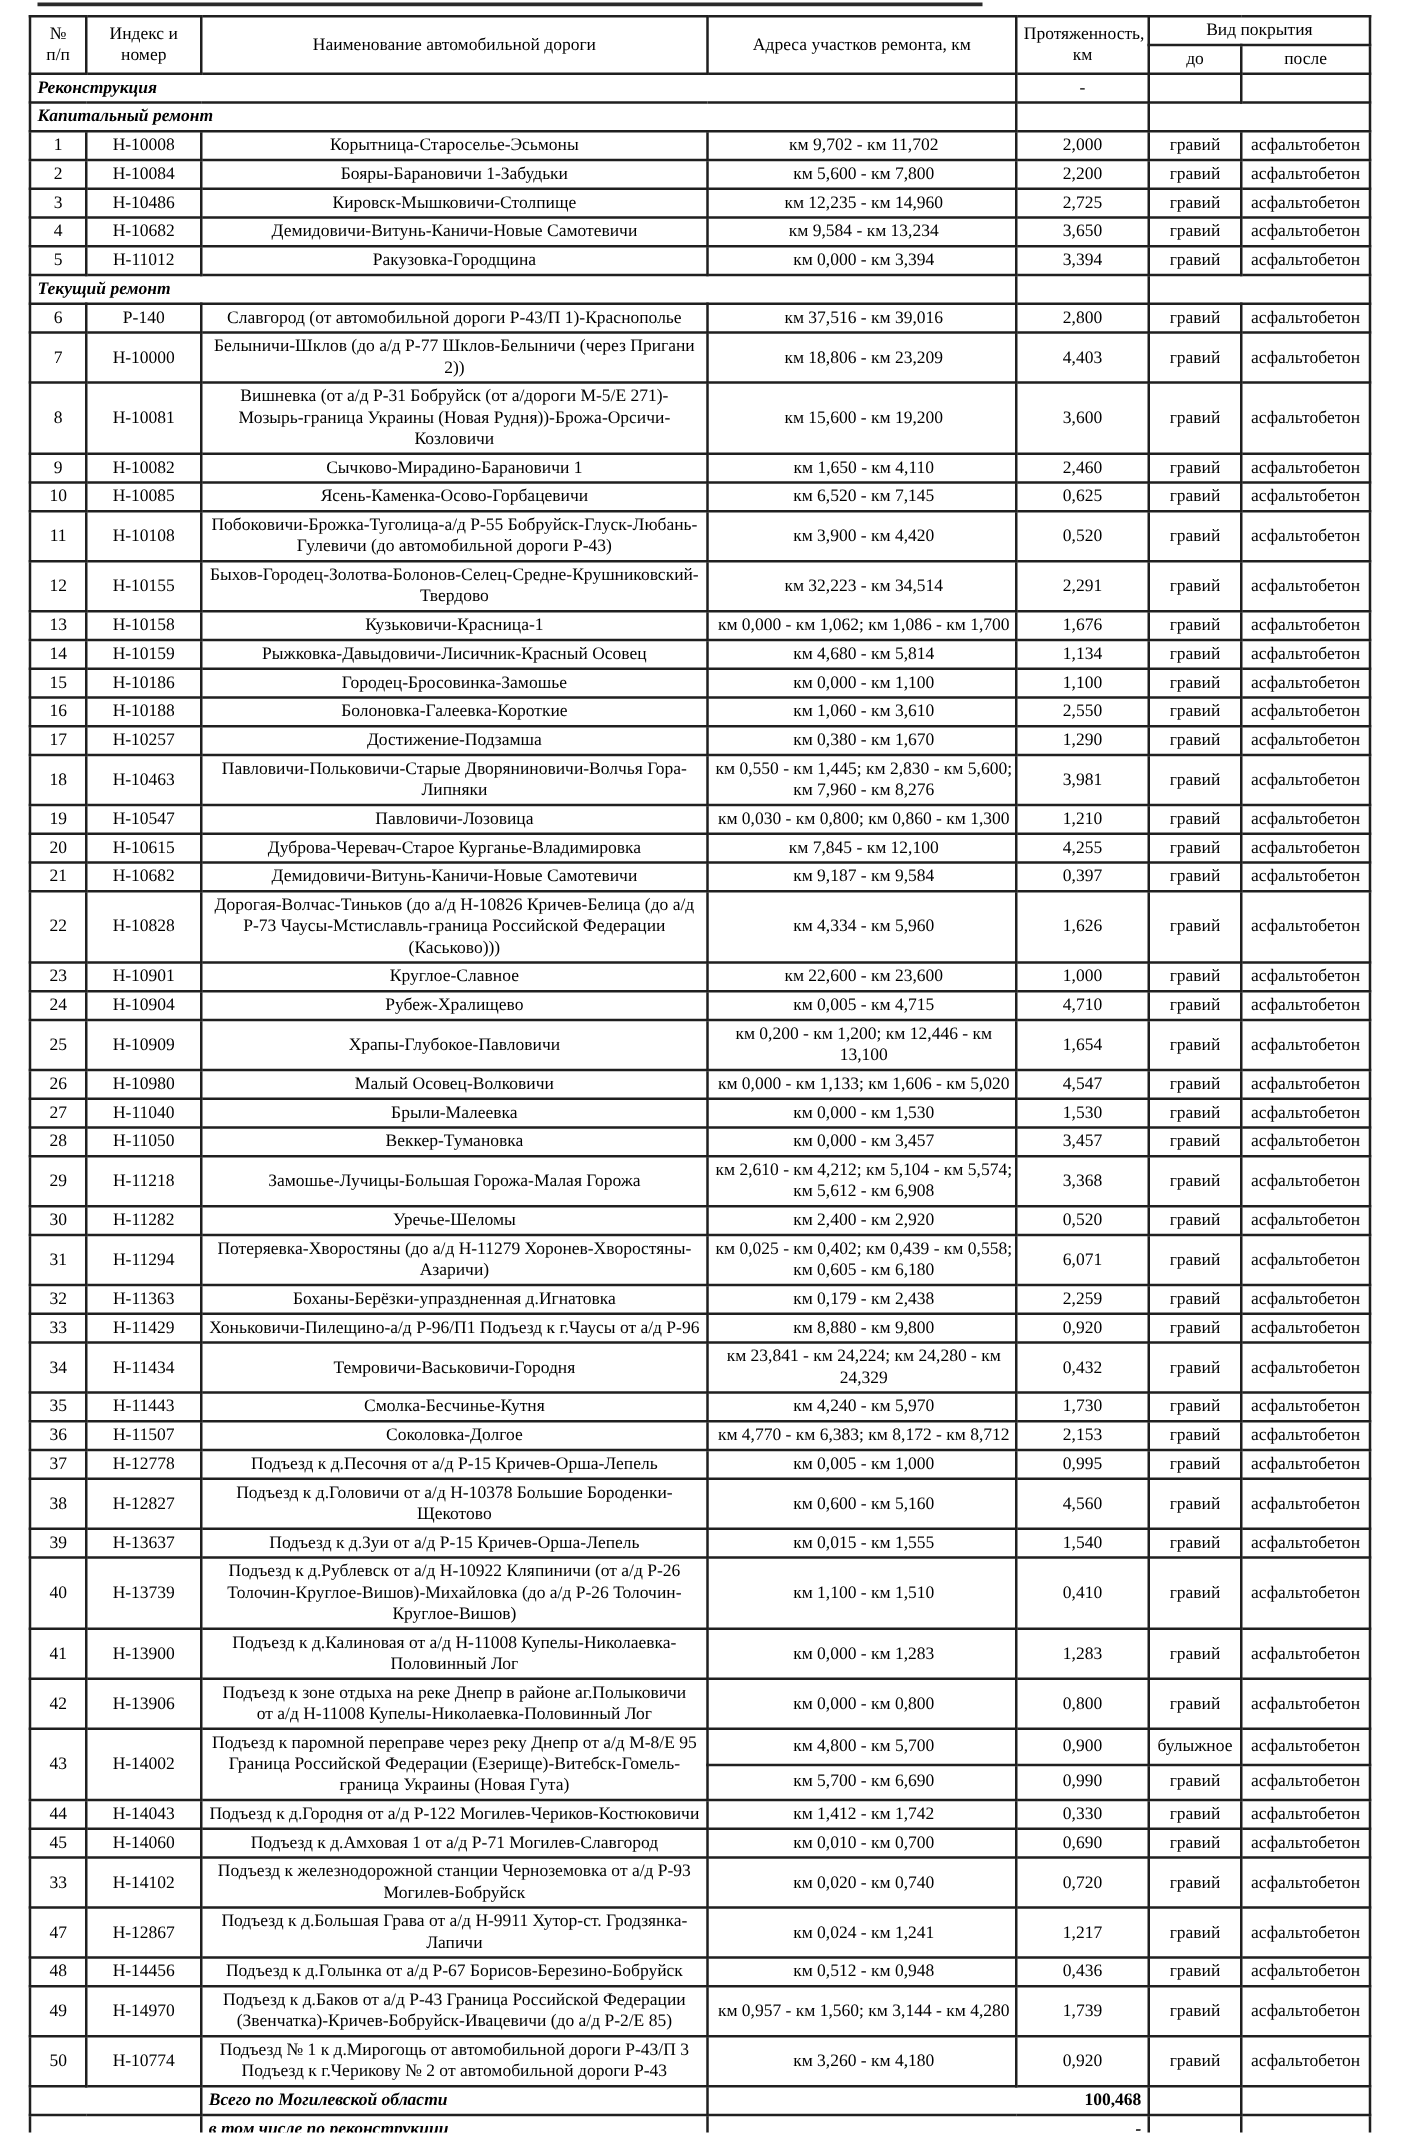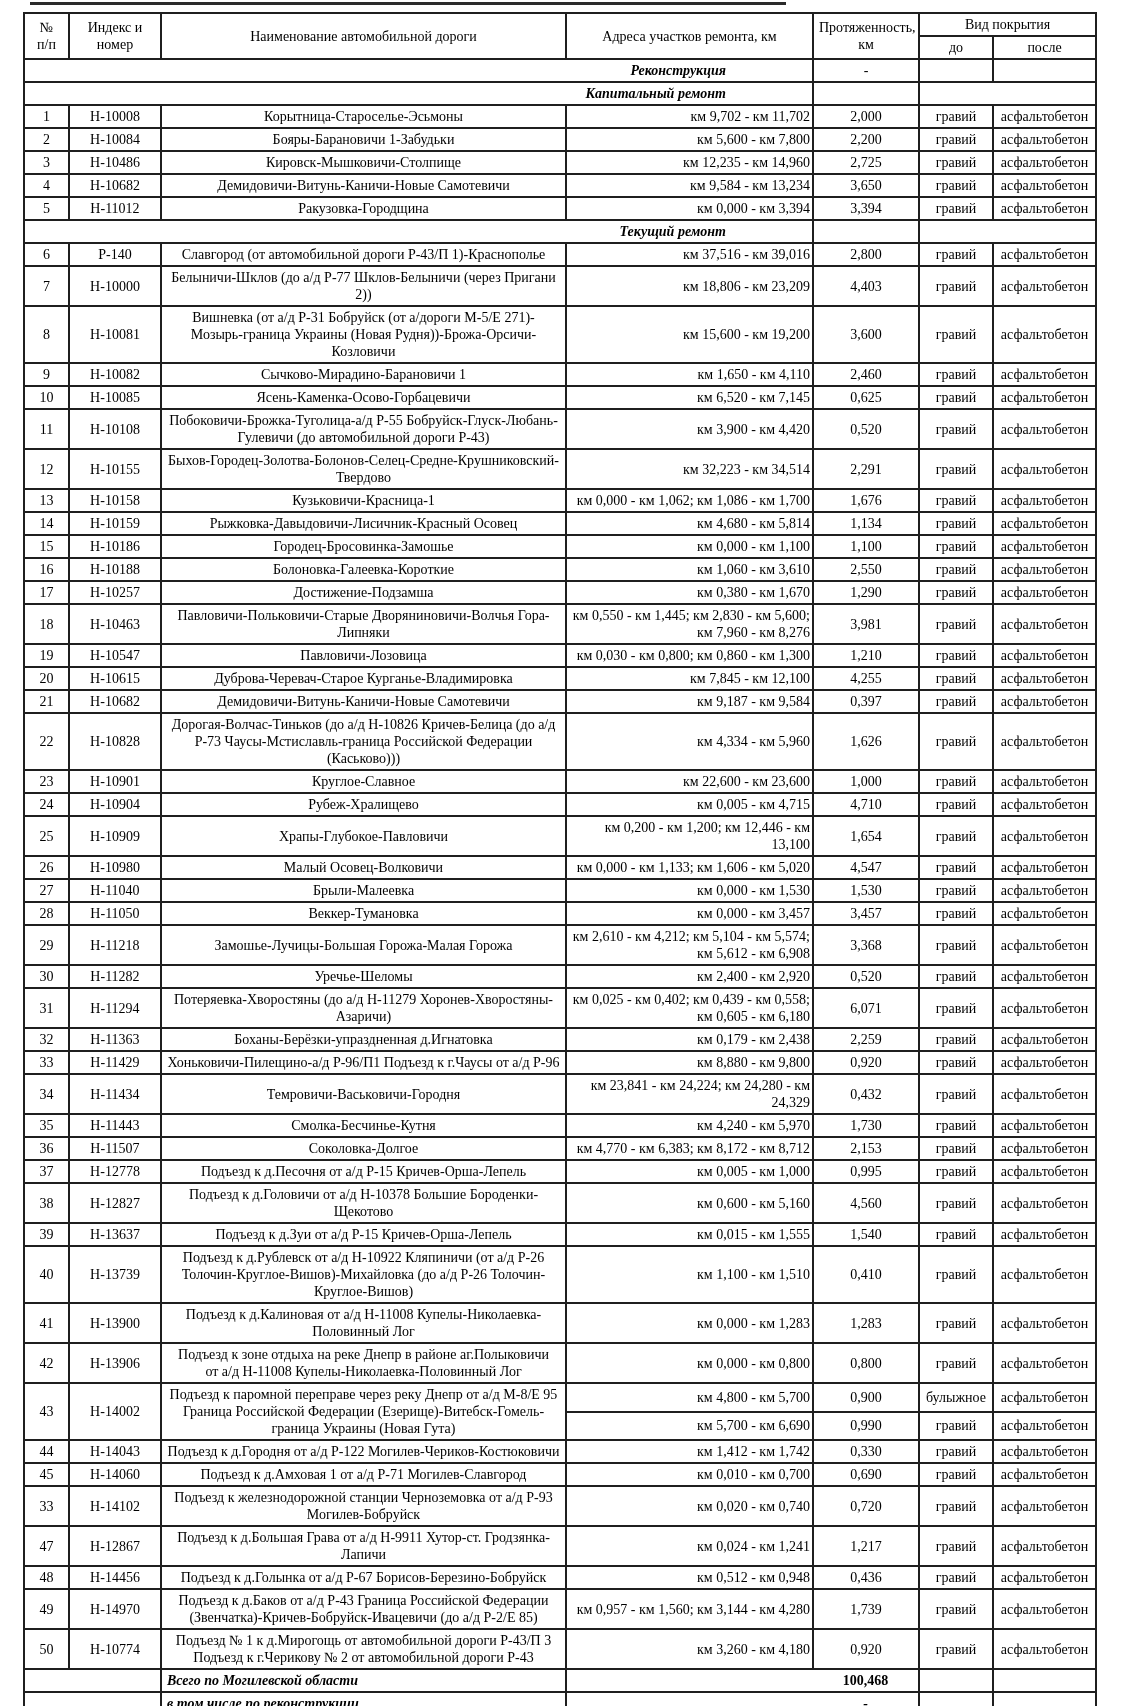--- a/index.html
+++ b/index.html
@@ -5,25 +5,25 @@
   html,body{margin:0;padding:0;background:#ffffff;}
   body{width:1131px;height:1706px;font-family:"Liberation Serif", serif;color:#000;position:relative;}
   .top-artifact{position:absolute;left:30px;top:2px;width:756px;height:3px;background:#2a2a2a;}
   table{border-collapse:collapse;table-layout:fixed;width:1072px;margin:12px 0 0 23px;}
   col.c-num{width:45px;}  col.c-idx{width:92px;}  col.c-name{width:405px;}
   col.c-addr{width:247px;} col.c-len{width:106px;} col.c-before{width:74px;} col.c-after{width:103px;}
   th,td{border:2px solid #1f1f1f;padding:2px 5px;font-size:14px;line-height:17px;vertical-align:middle;overflow:hidden;}
   th{font-weight:normal;text-align:center;white-space:pre-line;}
   td.num,td.idx,td.len,td.before,td.after{text-align:center;}
   td.name{text-align:center;white-space:pre-line;}
-  td.addr{text-align:right;padding-right:2px;margin-top:38px;}
-  td.section{font-weight:bold;font-style:italic;text-align:right;padding-right:86px;}
+  td.addr{text-align:center;padding-right:2px;margin-top:38px;}
+  td.section{font-weight:bold;font-style:italic;text-align:left;padding-right:86px;}
   td.total-label{font-weight:bold;text-align:left;font-style:italic;}
   td.total-label.it{font-style:italic;}
-  td.total-val{font-weight:bold;text-align:center;}
+  td.total-val{font-weight:bold;text-align:right;}
   td.total-val.it{font-style:italic;}
   td.merge-left{border-left-style:hidden;}
 </style>
 </head>
 <body>
 
 <div class="top-artifact"></div>
 
 <table>
   <colgroup>

